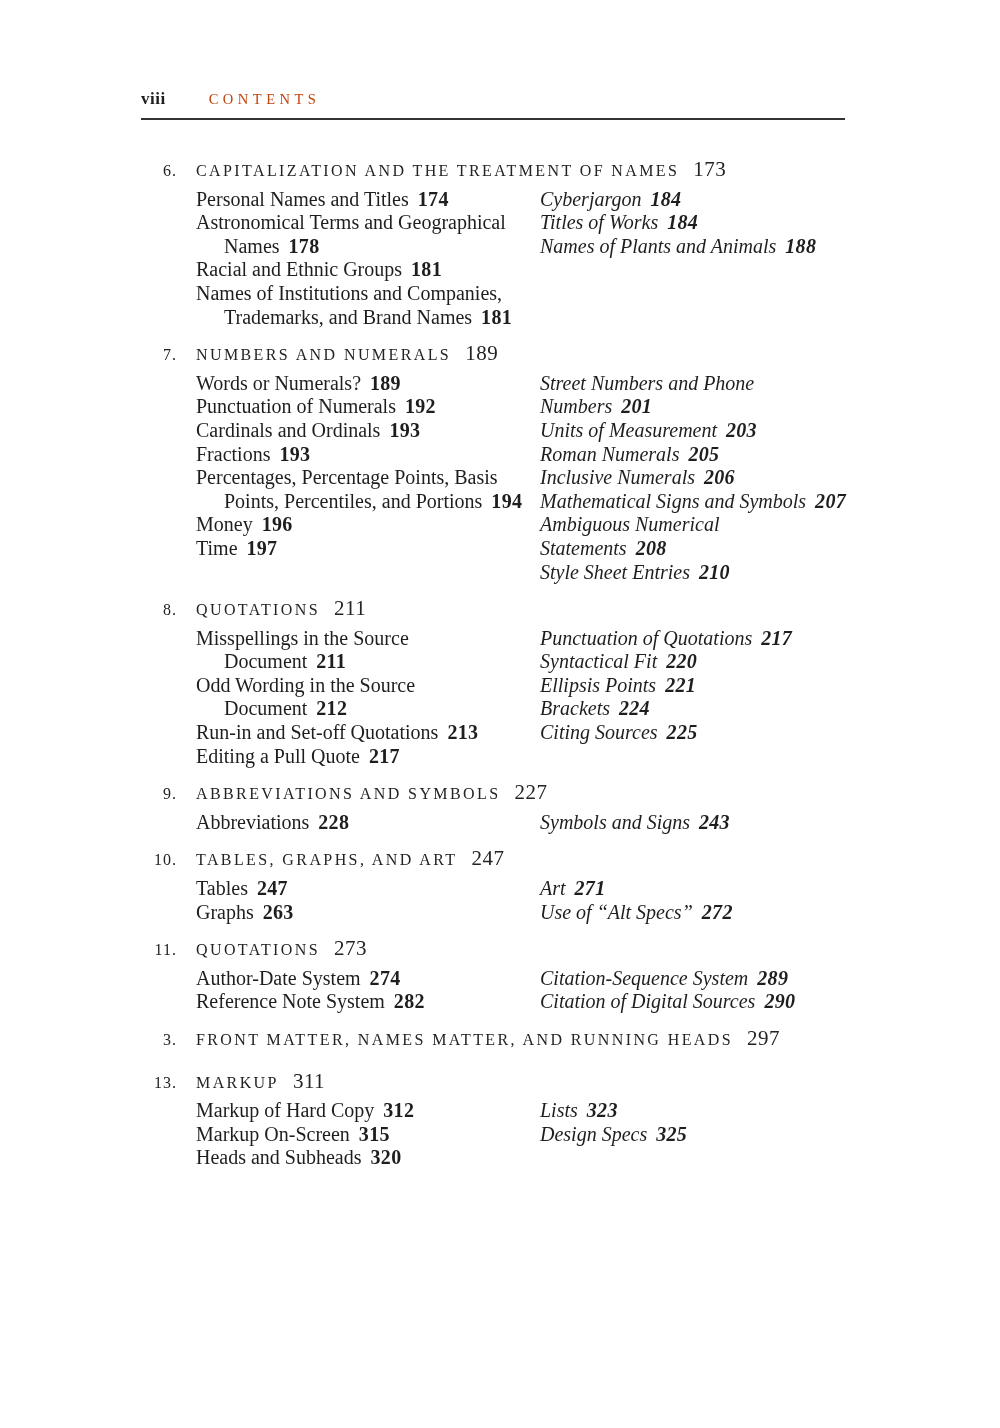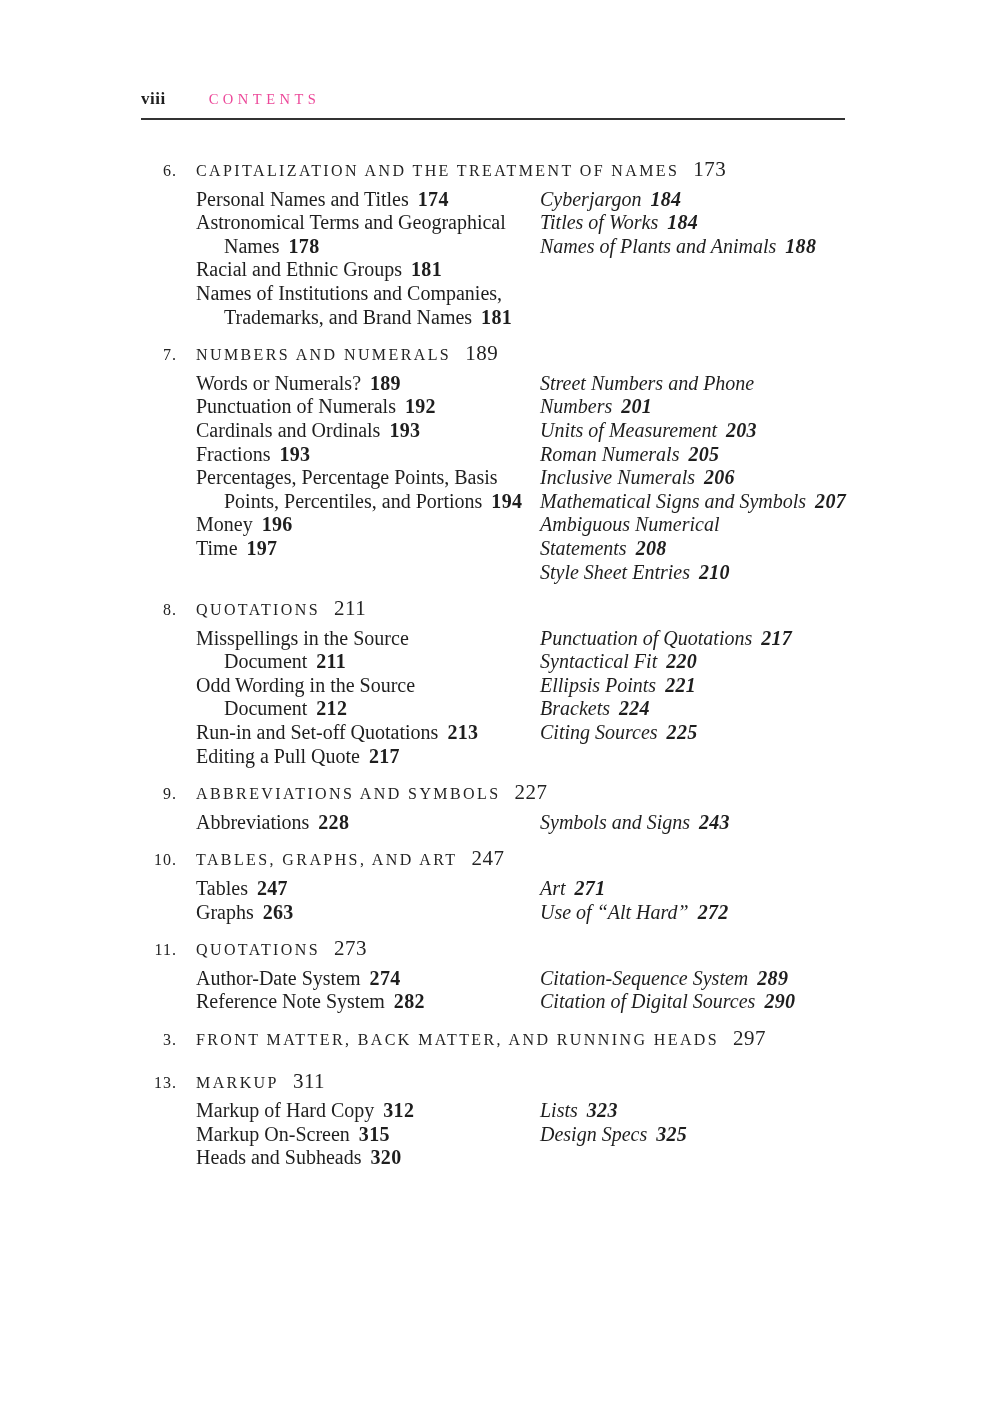--- a/index.html
+++ b/index.html
@@ -26,21 +26,21 @@
   .folio {
     font-weight: 700;
     font-size: 17px;
     letter-spacing: 0.5px;
     font-family: Liberation Serif, serif;
   }
   .header-title {
     font-size: 14.5px;
     letter-spacing: 4.5px;
     margin-left: 43px;
-    color: #ec4899;
+    color: #c2410c;
   }
 
   
   .toc {
     position: absolute;
     left: 141px;
     top: 158px;
     width: 706px;
   }
   .toc-section { margin-top: 13px; }
@@ -228,21 +228,21 @@
     </div>
     <div class="columns">
       <div class="col-left">
   <div class="toc-entry"><span>Tables</span><span class="entry-page">247</span></div>
 
   <div class="toc-entry"><span>Graphs</span><span class="entry-page">263</span></div>
 </div>
       <div class="col-right">
   <div class="toc-entry"><span>Art</span><span class="entry-page">271</span></div>
 
-  <div class="toc-entry"><span>Use of “Alt Hard”</span><span class="entry-page">272</span></div>
+  <div class="toc-entry"><span>Use of “Alt Specs”</span><span class="entry-page">272</span></div>
 </div>
     </div>
   </div>
 
   <div class="toc-section">
     <div class="section-heading">
       <span class="section-number">11.</span>
       <span class="section-title">QUOTATIONS</span>
       <span class="section-page">273</span>
     </div>
@@ -256,21 +256,21 @@
   <div class="toc-entry"><span>Citation-Sequence System</span><span class="entry-page">289</span></div>
 
   <div class="toc-entry"><span>Citation of Digital Sources</span><span class="entry-page">290</span></div>
 </div>
     </div>
   </div>
 
   <div class="toc-section">
     <div class="section-heading">
       <span class="section-number">3.</span>
-      <span class="section-title">FRONT MATTER, BACK MATTER, AND RUNNING HEADS</span>
+      <span class="section-title">FRONT MATTER, NAMES MATTER, AND RUNNING HEADS</span>
       <span class="section-page">297</span>
     </div>
     <div class="columns">
       <div class="col-right"></div>
     </div>
   </div>
 
   <div class="toc-section">
     <div class="section-heading">
       <span class="section-number">13.</span>

